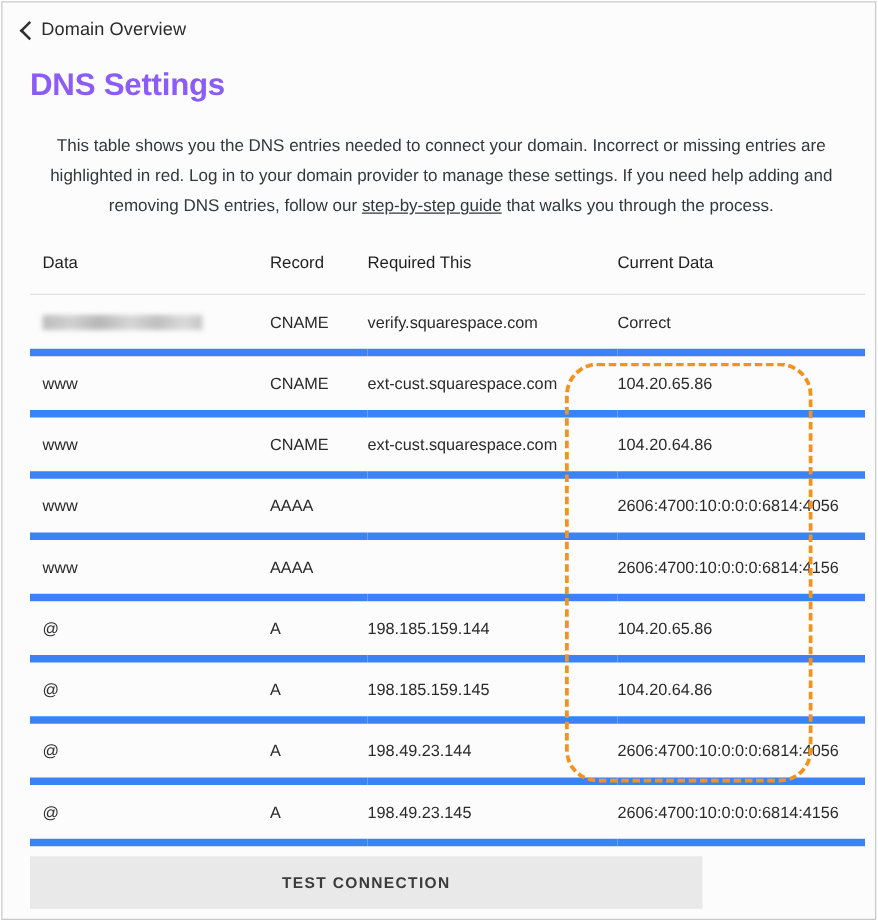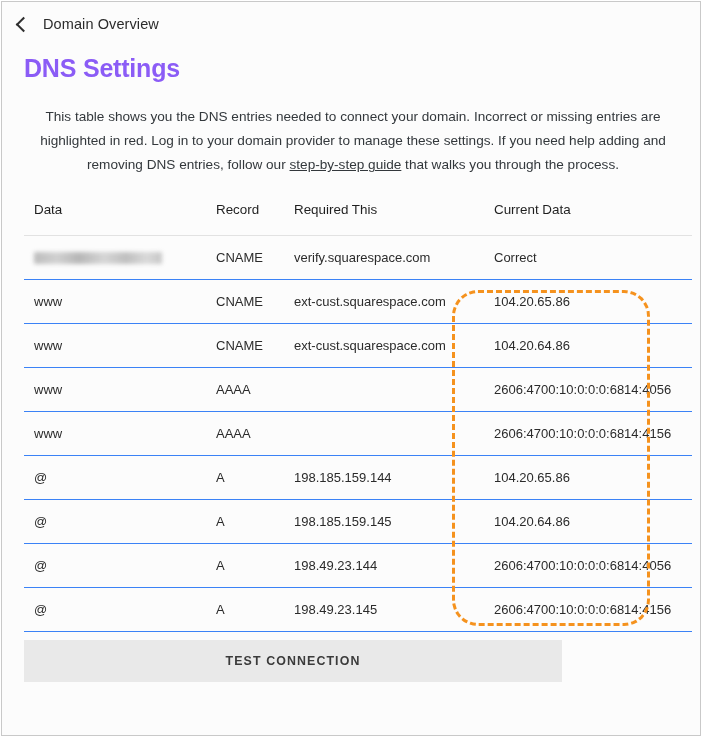--- a/index.html
+++ b/index.html
@@ -26,21 +26,21 @@
     width: 700px;
     height: 735px;
     border: 1px solid #c9c9c9;
     box-sizing: border-box;
     background: #fcfcfc;
   }
   .back-bar {
     padding: 14px 20px 10px 16px;
     display: flex;
     align-items: center;
-    gap: 12px;
+    gap: 2px;
   }
   .chevron-left {
     display: inline-block;
     width: 9px;
     height: 9px;
     border-left: 2px solid #2f2f2f;
     border-bottom: 2px solid #2f2f2f;
     transform: rotate(45deg);
     margin-right: 2px;
   }
@@ -81,21 +81,21 @@
     font-size: 13.4px;
     font-weight: normal;
     color: #1f1f1f;
     padding: 0 0 18px 0;
     border-bottom: 1px solid #e2e2e2;
   }
   table.dns td {
     font-size: 13px;
     color: #2b2b2b;
     padding: 14px 0 14px 0;
-    border-bottom: 1px solid #3b82f6;
+    border-bottom: 6px solid #3b82f6;
     height: 13px;
     vertical-align: middle;
   }
   .col-host { width: 182px; padding-left: 10px !important; }
   .col-record { width: 78px; }
   .col-required { width: 200px; }
   .col-current { width: 198px; }
   th.col-host { padding-left: 10px !important; }
   td.c-host { padding-left: 10px; }
   td.c-record { padding-left: 0; }

